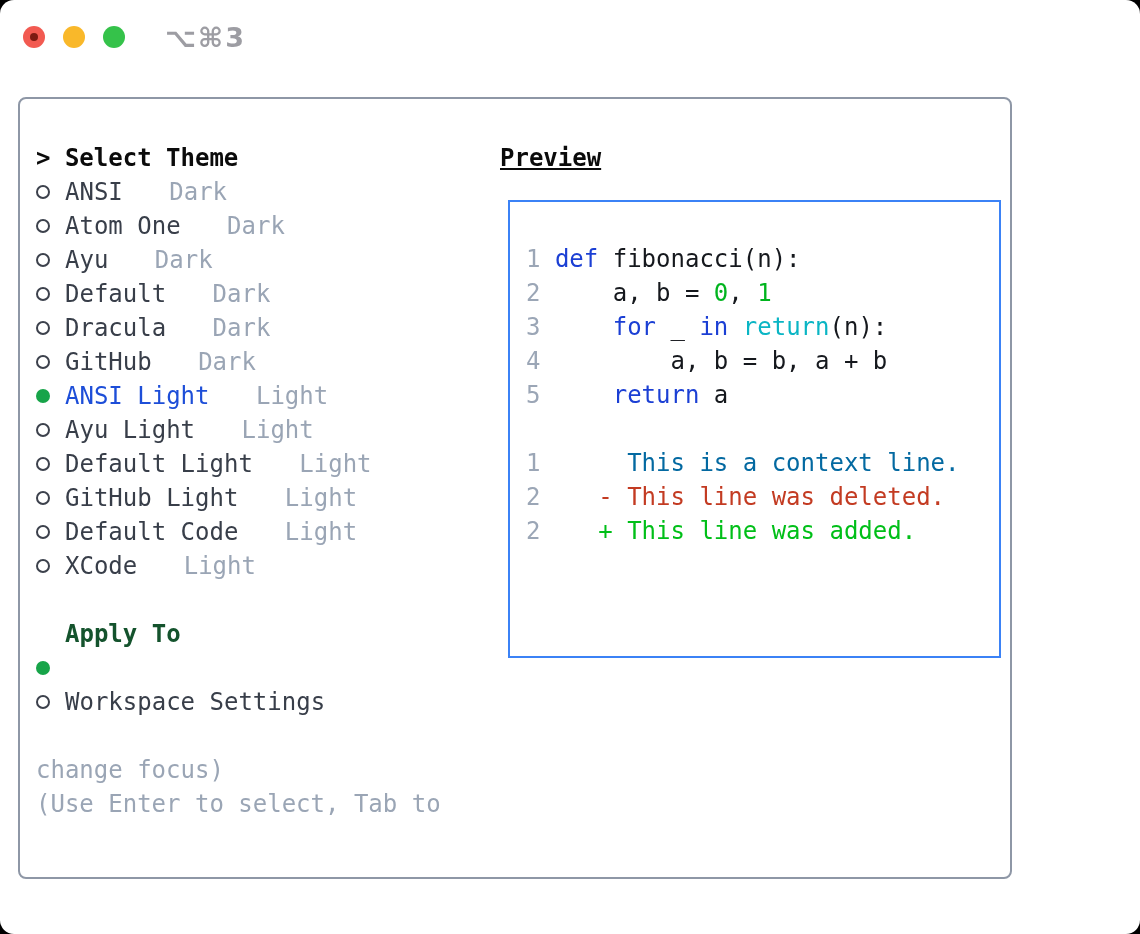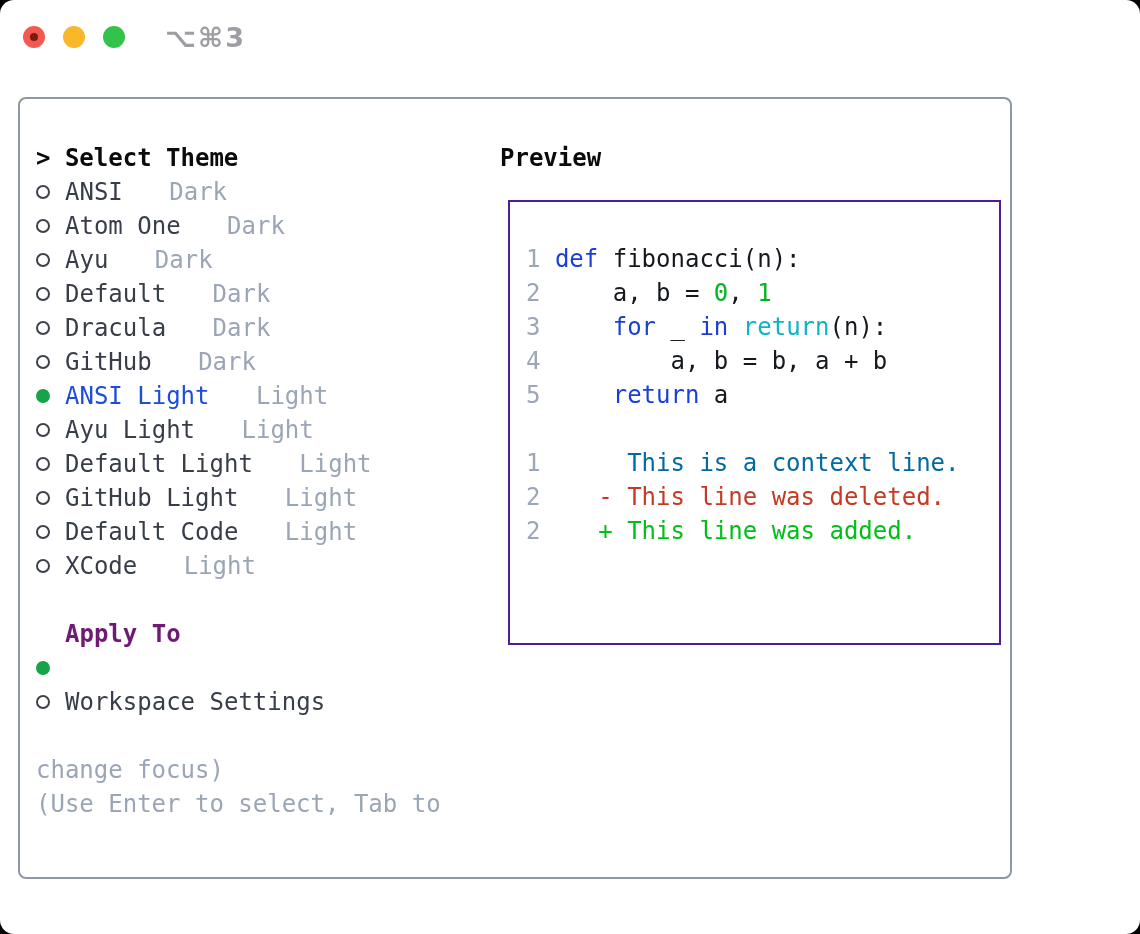--- a/index.html
+++ b/index.html
@@ -46,36 +46,36 @@
   .hmark,.htext{font-weight:bold;color:#0b0b0b;}
   .marker{width:29px;display:inline-flex;align-items:center;flex:none;}
   .circle{
     width:14px;height:14px;border-radius:50%;
     border:2.5px solid #3c414c;box-sizing:border-box;
   }
   .circle.filled{border:none;background:#17a449;}
   .tname{color:#383e49;}
   .tname.sel{color:#1d4ed8;}
   .ttag{color:#9aa5b5;margin-left:32px;}
-  .apply-header{font-weight:bold;color:#701a75;}
+  .apply-header{font-weight:bold;color:#14532d;}
   .opt-label{color:#383e49;}
   .opt-label.sel{color:#17a449;}
   .spacer{height:34px;}
   .help-line{height:34px;color:#9aa5b5;white-space:pre;}
   
   .preview-title{
     position:absolute;left:480px;top:42px;
-    font-size:24px;line-height:34px;font-weight:bold;color:#0b0b0b;
+    font-size:24px;line-height:34px;font-weight:bold;color:#0b0b0b;text-decoration:underline;
   }
   .preview-box{
     position:absolute;left:488px;top:101px;
     width:473px;height:401px;
-    border:2px solid #4c1d95;background:#fff;
+    border:2px solid #3b82f6;background:#fff;
     box-sizing:content-box;
-    padding:40px 0 0 16px;
+    padding:40px 0 13px 16px;
     overflow:hidden;
   }
   .pline{white-space:pre;font-size:24px;line-height:34px;height:34px;color:#15181d;}
   .lnum{color:#9ba6b6;}
   .tok-pl{color:#15181d;}
   .tok-kw{color:#1b3fd4;}
   .tok-fn{color:#0ab5c4;}
   .tok-num{color:#00b41e;}
   .tok-ctx{color:#0369a1;}
   .tok-del{color:#c33b22;}

